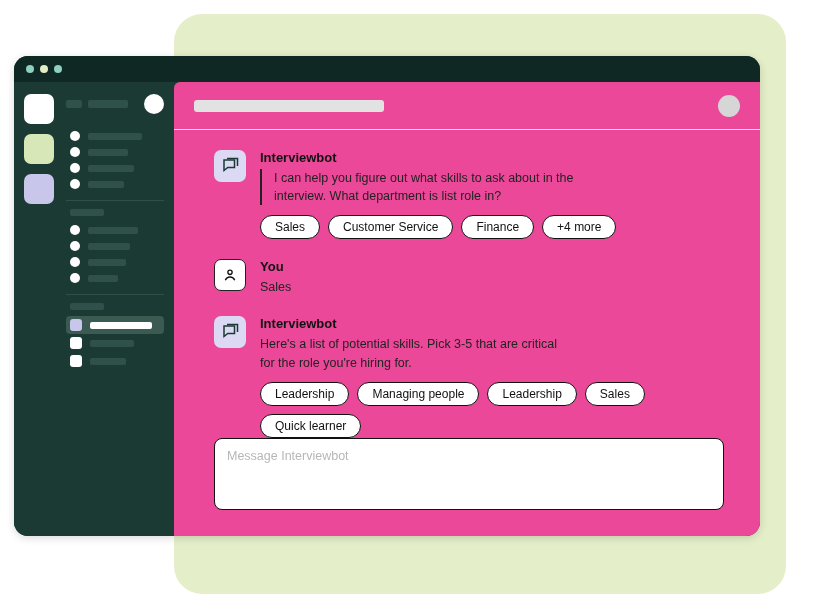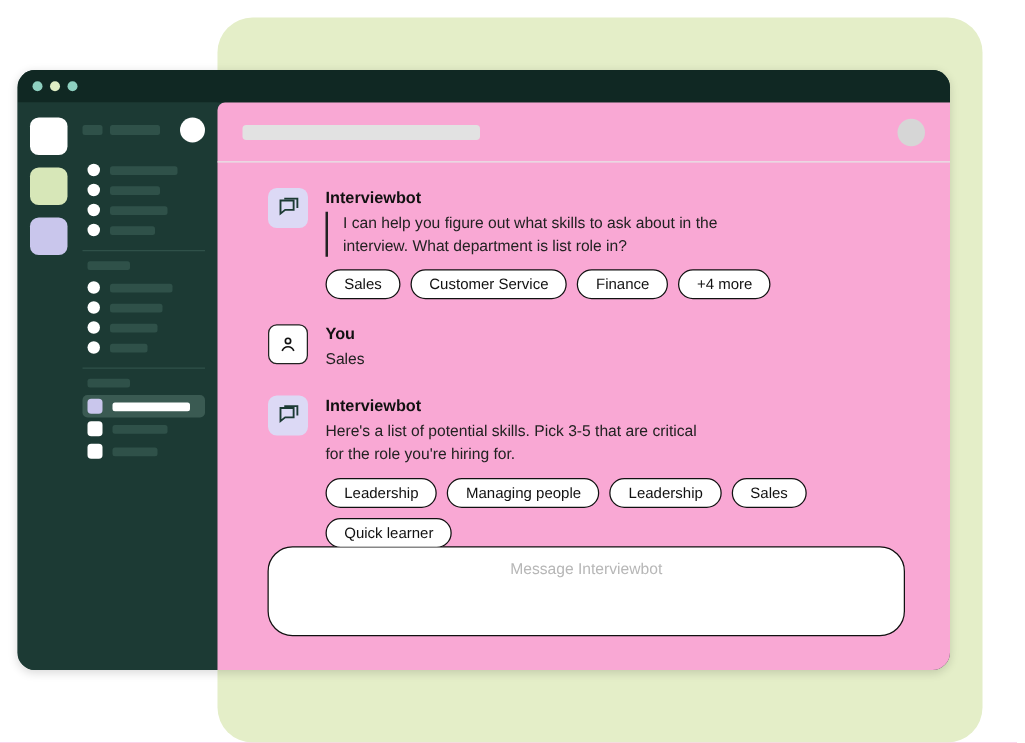--- a/index.html
+++ b/index.html
@@ -90,21 +90,21 @@
   .g-item.active { background:#3a5a52; }
   .g-item.active .g-sq { background:#c9c6ec; }
   .g-item.active .g-bar { background:#fff; }
   .g-dot { width:10px; height:10px; background:#fff; border-radius:50%; flex-shrink:0; }
   .g-sq  { width:12px; height:12px; background:#fff; border-radius:3px; flex-shrink:0; }
   .g-bar { height:7px; background:#2f5149; border-radius:2px; flex:0 0 auto; }
   .g-divider { height:1px; background:#2f5149; margin:8px 0; }
   .g-section-label { width:34px; height:7px; background:#2f5149; border-radius:2px; margin:0 0 6px 4px;}
   .content {
     flex:1;
-    background:#f9a8d4;
+    background:#ec4899;
     border-radius: 6px 0 0 0;
     display:flex;
     flex-direction:column;
     min-width:0;
   }
   .content-header {
     height:48px;
     border-bottom:1px solid #e6e6e6;
     display:flex;
     align-items:center;
@@ -144,29 +144,28 @@
     padding:5px 14px;
     font-size:12px;
     color:#111;
     background:#fff;
     cursor:pointer;
     line-height:1;
   }
   .composer-wrap { padding: 0 36px 22px 40px; }
   .composer {
     border:1.2px solid #111;
-    border-radius:20px;
+    border-radius:8px;
     height:72px;
     width:100%;
     resize:none;
     padding:10px 12px;
     font-family:inherit;
     font-size:12.5px;
     color:#333;
-    text-align:center;
   }
   .composer::placeholder { color:#b7b7b7; }
 </style>
 </head>
 <body>
 
 <div class="bg-layer"></div>
 
 <div class="app-window">
   <div class="titlebar">

